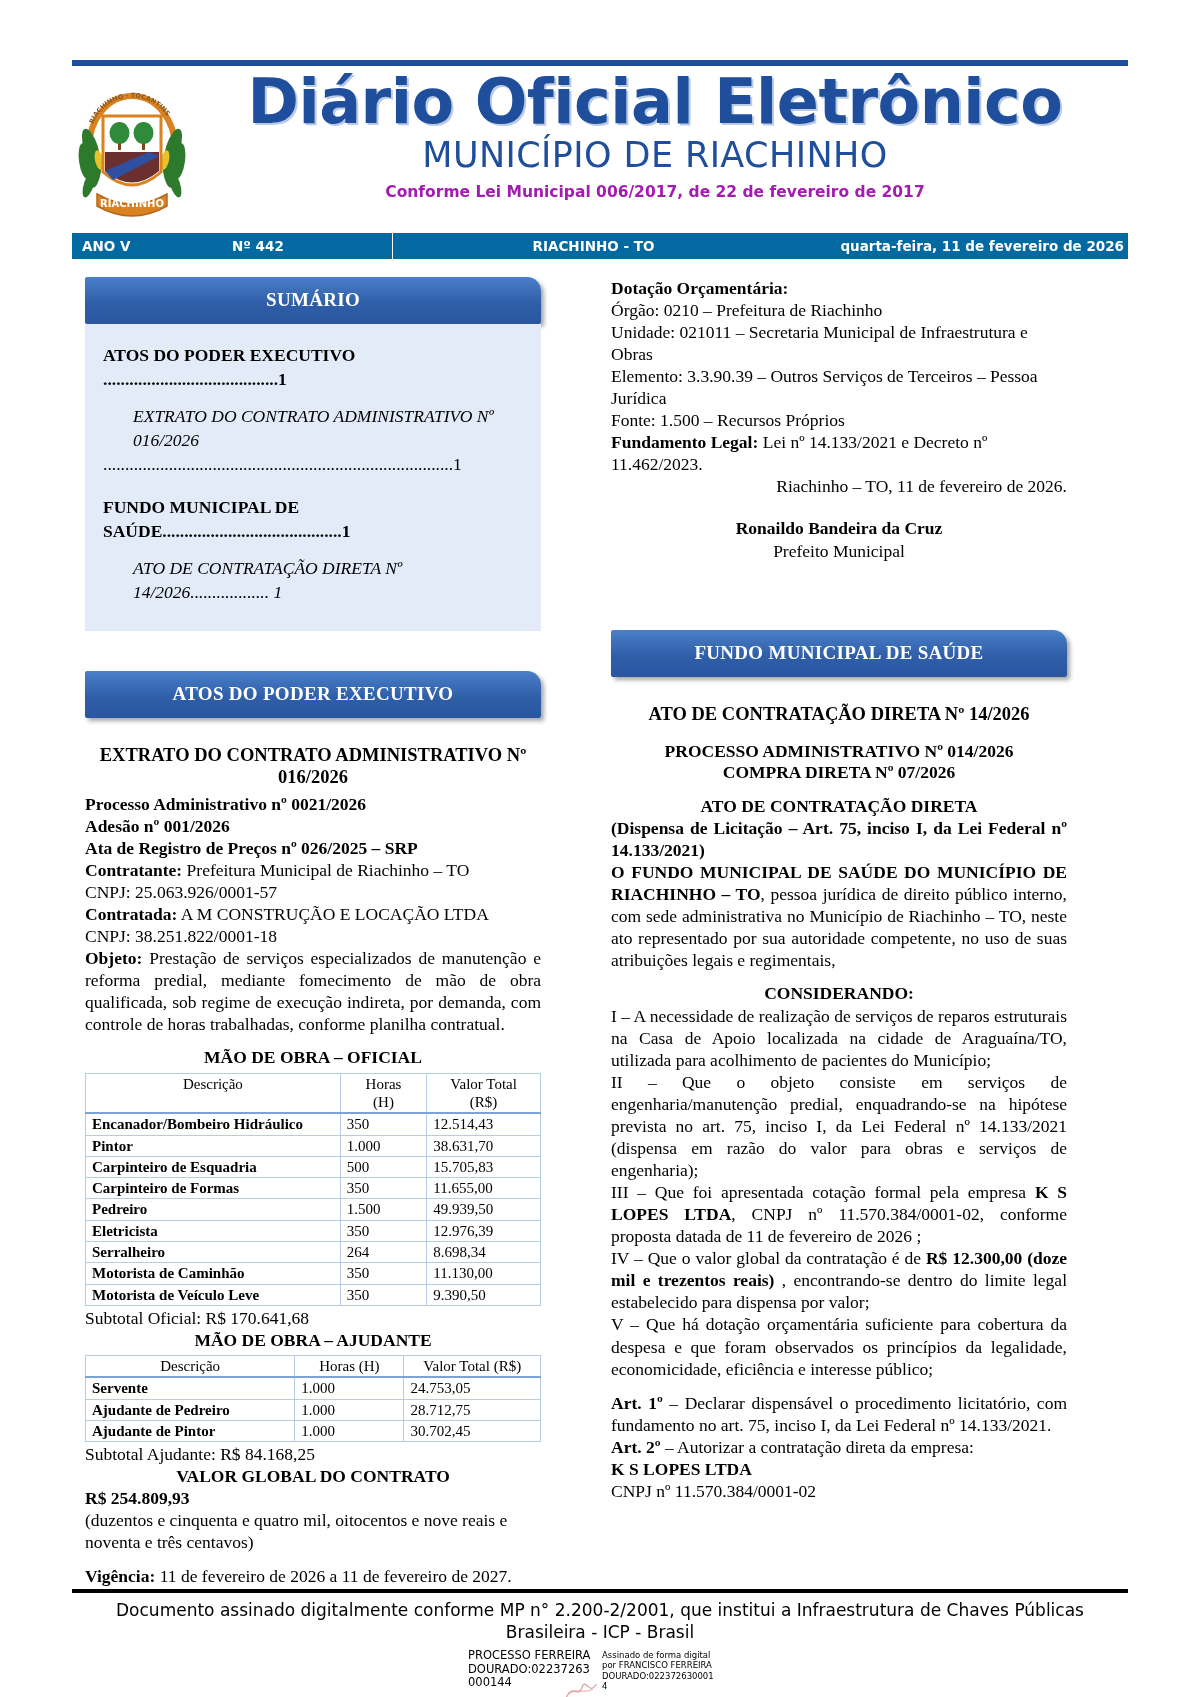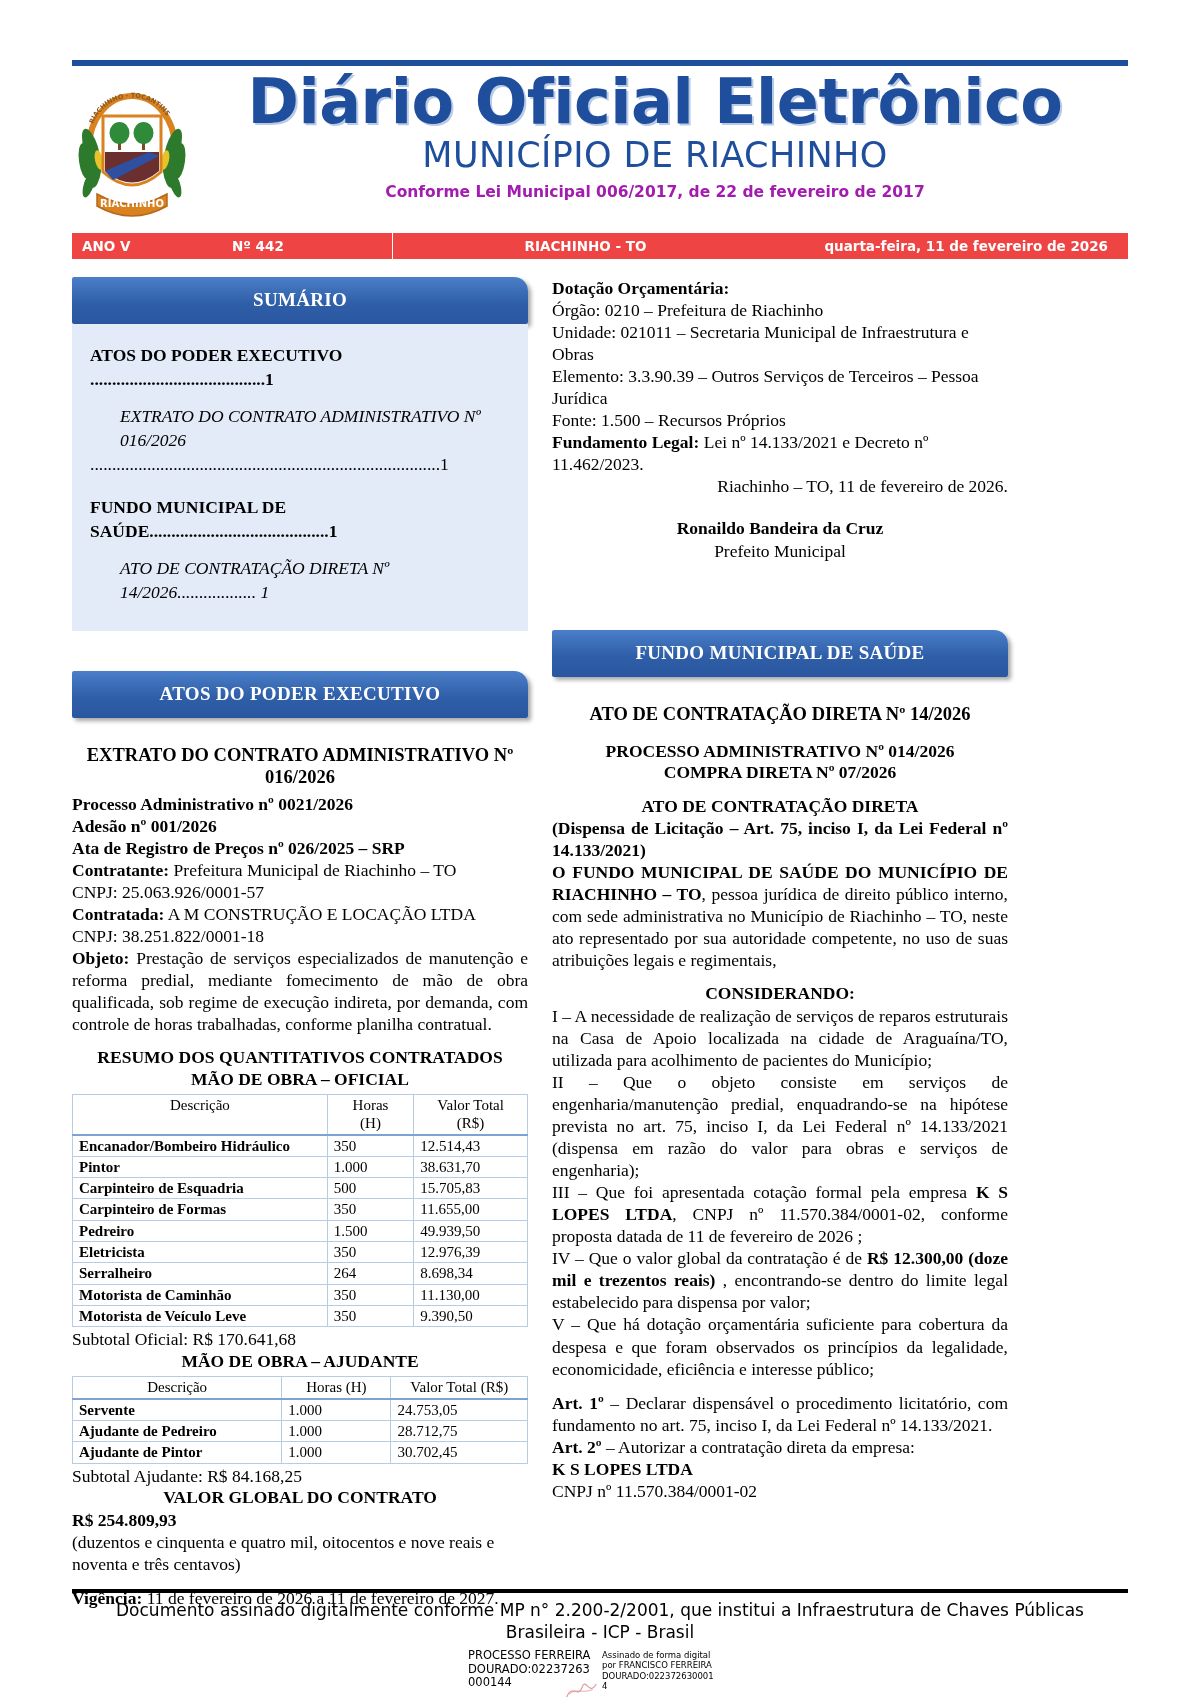--- a/index.html
+++ b/index.html
@@ -76,40 +76,41 @@
     font-weight: bold;
     font-size: 15.5px;
     color: #a21caf;
     margin-top: 8px;
   }
 
   
   .issue-bar {
     margin-top: 7px;
     height: 26px;
-    background: #ef4444;
+    background: #0369a1;
     color: #ffffff;
     font-family: "DejaVu Sans", sans-serif;
     font-weight: bold;
     font-size: 13.5px;
     display: flex;
     align-items: center;
     position: relative;
   }
   .issue-cell { display: flex; align-items: center; height: 100%; }
   .ib-ano   { width: 150px; padding-left: 10px; }
   .ib-num   { width: 160px; }
   .ib-city  { flex: 1 1 auto; justify-content: center; border-left: 1px solid #ffffff; }
-  .ib-date  { padding-right: 20px; justify-content: flex-end; width: 330px; }
+  .ib-date  { padding-right: 4px; justify-content: flex-end; width: 330px; }
 
   
   .columns {
     display: flex;
     margin-top: 18px;
-    gap: 24px;
+    gap: 70px;
+    margin-left: 13px;
   }
   .col {
     width: 456px;
     flex: 0 0 456px;
   }
 
   
   .banner {
     background: linear-gradient(to bottom, #4b7fc9 0%, #2f5fa8 55%, #2a56a0 100%);
     color: #ffffff;
@@ -365,21 +366,20 @@
       <div class="p b">Adesão nº 001/2026</div>
       <div class="p b">Ata de Registro de Preços nº 026/2025 – SRP</div>
       <div class="p"><span class="b">Contratante:</span><span> Prefeitura Municipal de Riachinho – TO</span></div>
       <div class="p">CNPJ: 25.063.926/0001-57</div>
       <div class="p"><span class="b">Contratada:</span><span> A M CONSTRUÇÃO E LOCAÇÃO LTDA</span></div>
       <div class="p">CNPJ: 38.251.822/0001-18</div>
       <div class="p p-just"><span class="b">Objeto:</span><span> Prestação de serviços especializados de manutenção e reforma predial, mediante fomecimento de mão de obra qualificada, sob regime de execução indireta, por demanda, com controle de horas trabalhadas, conforme planilha contratual.</span></div>
 
       <div class="spacer-sm"></div>
 
-      <div class="center-head">RESUMO DOS QUANTITATIVOS CONTRATADOS</div>
       <div class="center-head">MÃO DE OBRA – OFICIAL</div>
 
       <table class="qt tbl-a">
         <colgroup>
             <col class="c1">
             <col class="c2">
             <col class="c3">
           </colgroup>
         <thead>
           <tr>

